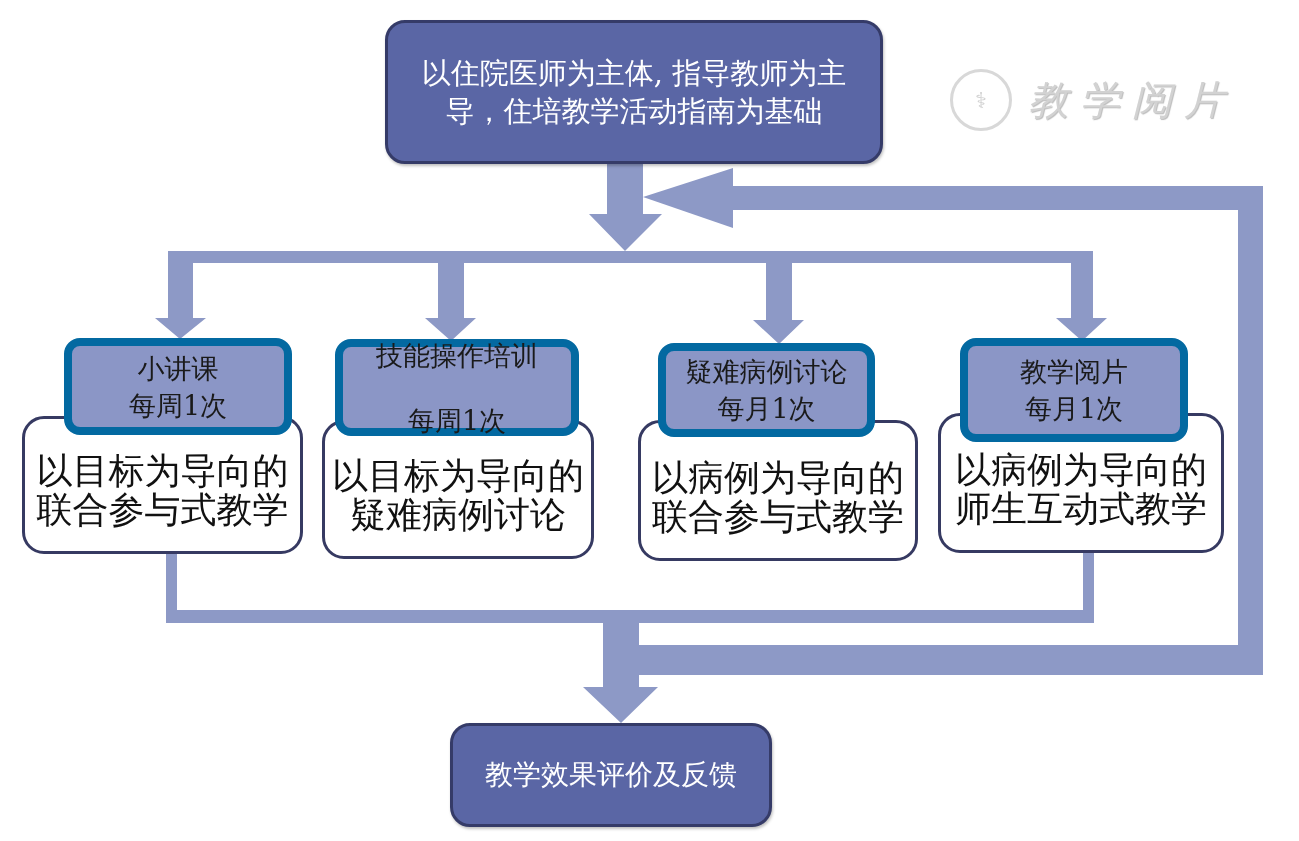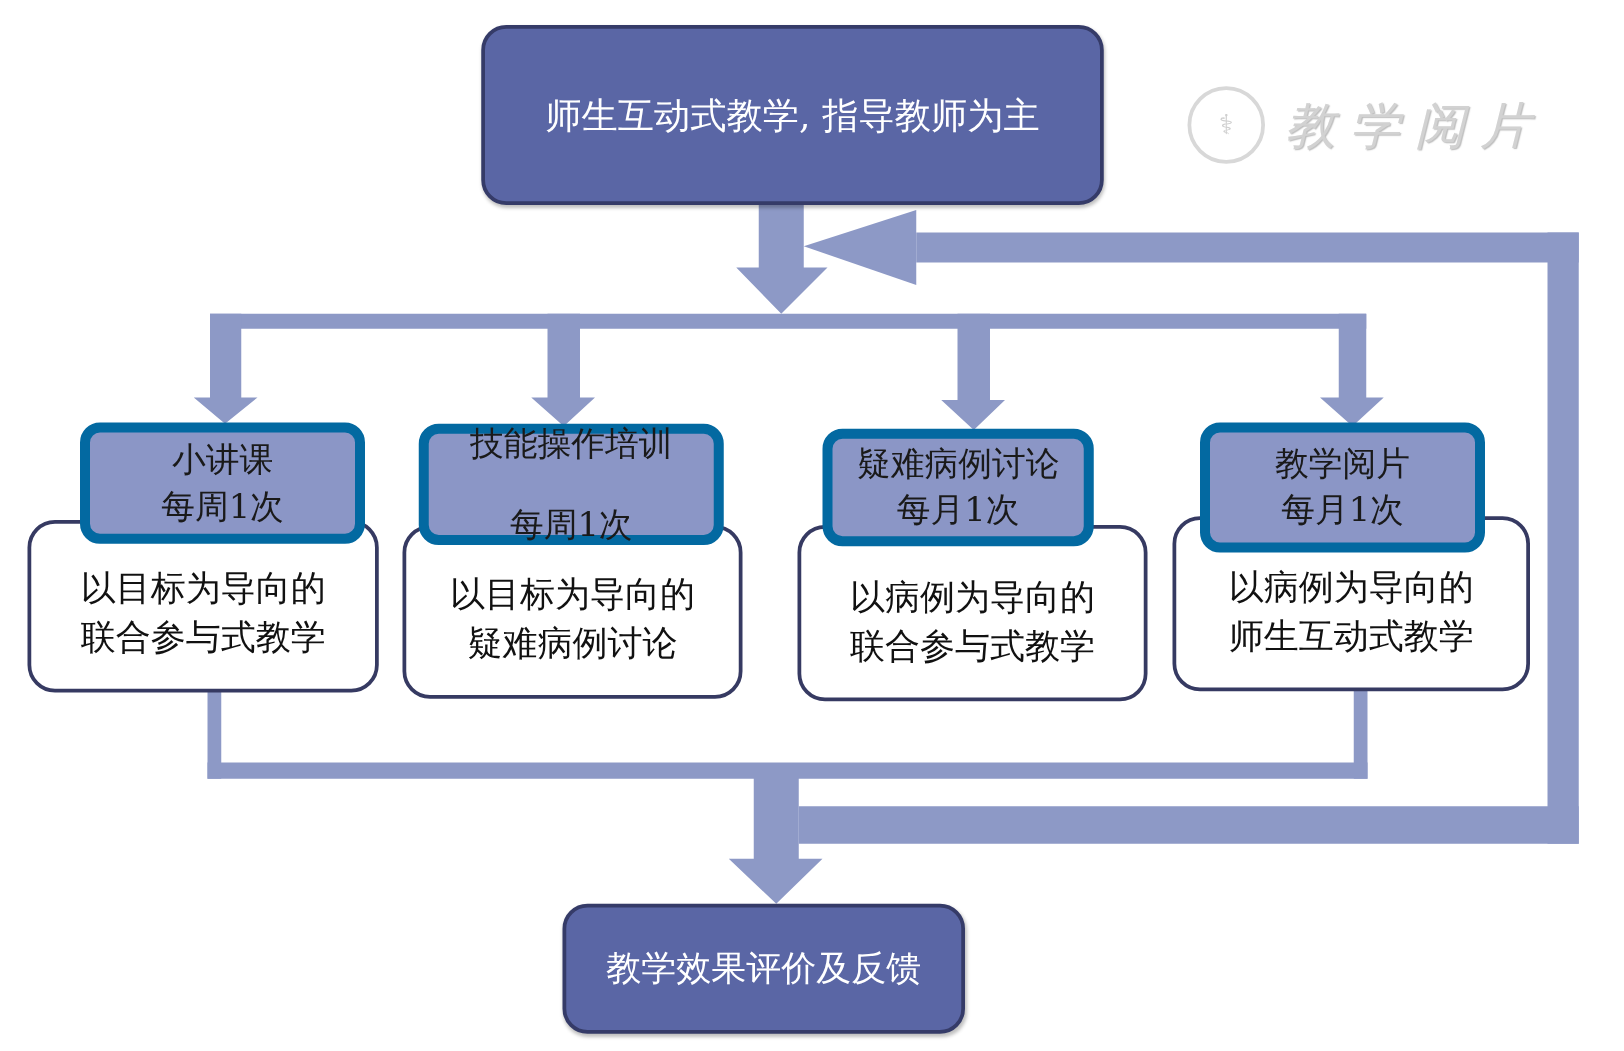--- a/index.html
+++ b/index.html
@@ -11,21 +11,21 @@
     .dark { background: #5a66a5; border: 3px solid #353b68; border-radius: 20px; color: #ffffff;
             box-shadow: 1px 2px 3px rgba(0,0,0,0.25); }
     .white { background: #ffffff; border: 3px solid #363a62; border-radius: 22px; color: #111111;
              justify-content: flex-end; padding-bottom: 22px; }
     .header { background: #8b96c6; border: 8px solid #0369a1; border-radius: 16px; color: #1a1a1a;
               z-index: 2; }
     .line { display: block; white-space: nowrap; }
     #top-box { left: 385px; top: 20px; width: 498px; height: 144px; font-size: 29px; line-height: 38px; }
     #bottom-box { left: 450px; top: 723px; width: 322px; height: 104px; font-size: 28px; }
     .header { font-size: 27px; line-height: 37px; }
-    .white  { font-size: 28px; line-height: 39px; z-index: 1; }
+    .white  { font-size: 36px; line-height: 39px; z-index: 1; }
     #watermark { position: absolute; left: 950px; top: 65px; width: 300px; height: 70px;
                  display: flex; align-items: center; gap: 16px; color: #d4d4d4; }
     #seal { width: 62px; height: 62px; border-radius: 50%; border: 3px solid #d8d8d8; box-sizing: border-box;
             display: flex; align-items: center; justify-content: center; font-size: 22px; color: #cfcfcf; }
     #wm-text { font-size: 40px; font-style: italic; letter-spacing: 12px; color: #d2d2d2;
                text-shadow: 1px 1px 1px #bdbdbd; }
   </style>
 </head>
 <body>
 
@@ -54,21 +54,22 @@
     <polygon points="733,168 733,228 643,197"></polygon>
   </g>
 </svg>
 
 <div id="watermark">
   <div id="seal">⚕</div>
   <span id="wm-text">教学阅片</span>
 </div>
 
 <div id="top-box" class="box dark">
-  <span class="line">师生互动式教学, 指导教师为主</span>
+  <span class="line">以住院医师为主体, 指导教师为主</span>
+  <span class="line">导，住培教学活动指南为基础</span>
 </div>
 
 <div class="box white" style="left:22px;top:416px;width:281px;height:138px;">
   <span class="line">以目标为导向的</span>
   <span class="line">联合参与式教学</span>
 </div>
 <div class="box header" style="left:64px;top:338px;width:228px;height:97px;">
   <span class="line">小讲课</span>
   <span class="line">每周1次</span>
 </div>

